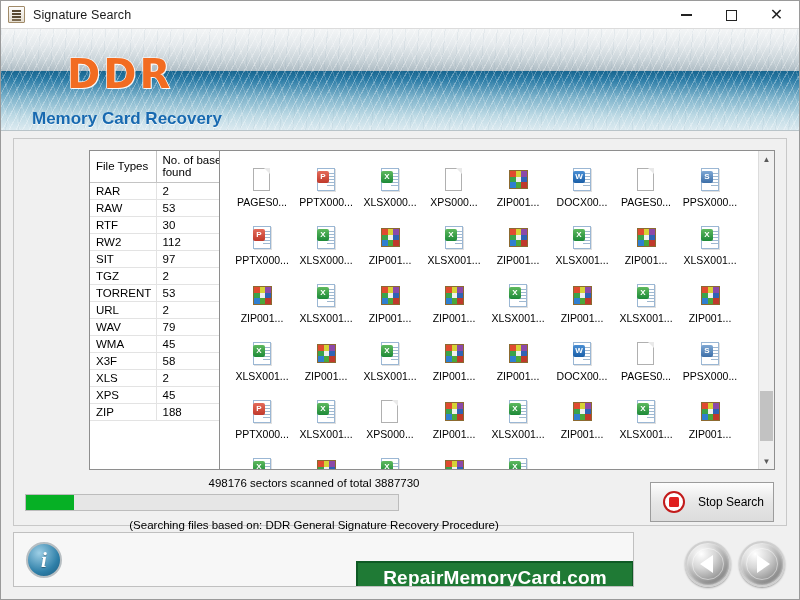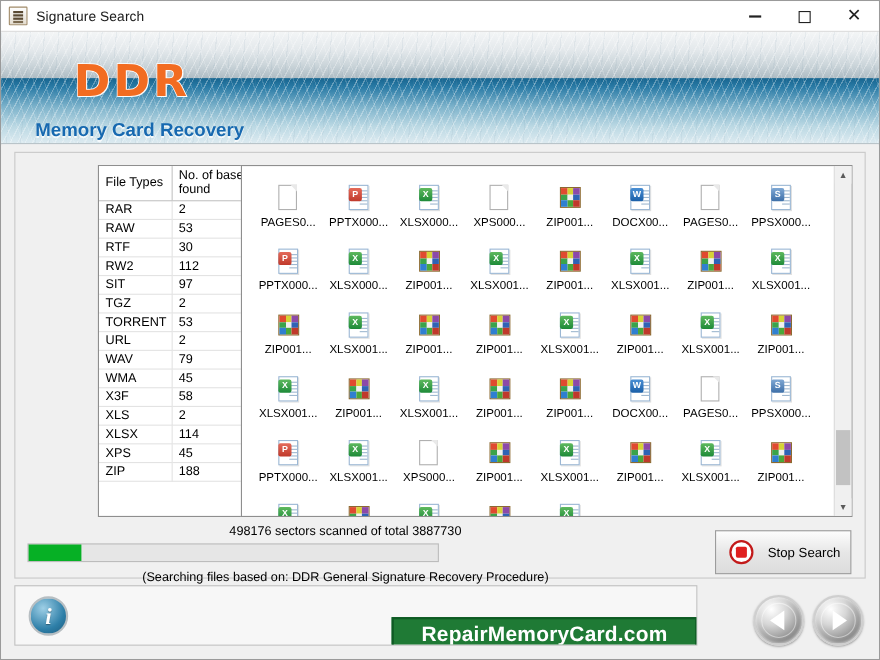--- a/index.html
+++ b/index.html
@@ -492,24 +492,20 @@
                 </tr>
                 <tr>
                   <td>X3F</td>
                   <td>58</td>
                 </tr>
                 <tr>
                   <td>XLS</td>
                   <td>2</td>
                 </tr>
                 <tr>
-                  <td>XLSX</td>
-                  <td>114</td>
-                </tr>
-                <tr>
                   <td>XPS</td>
                   <td>45</td>
                 </tr>
                 <tr>
                   <td>ZIP</td>
                   <td>188</td>
                 </tr>
               </tbody>
           </table>
         </div>

